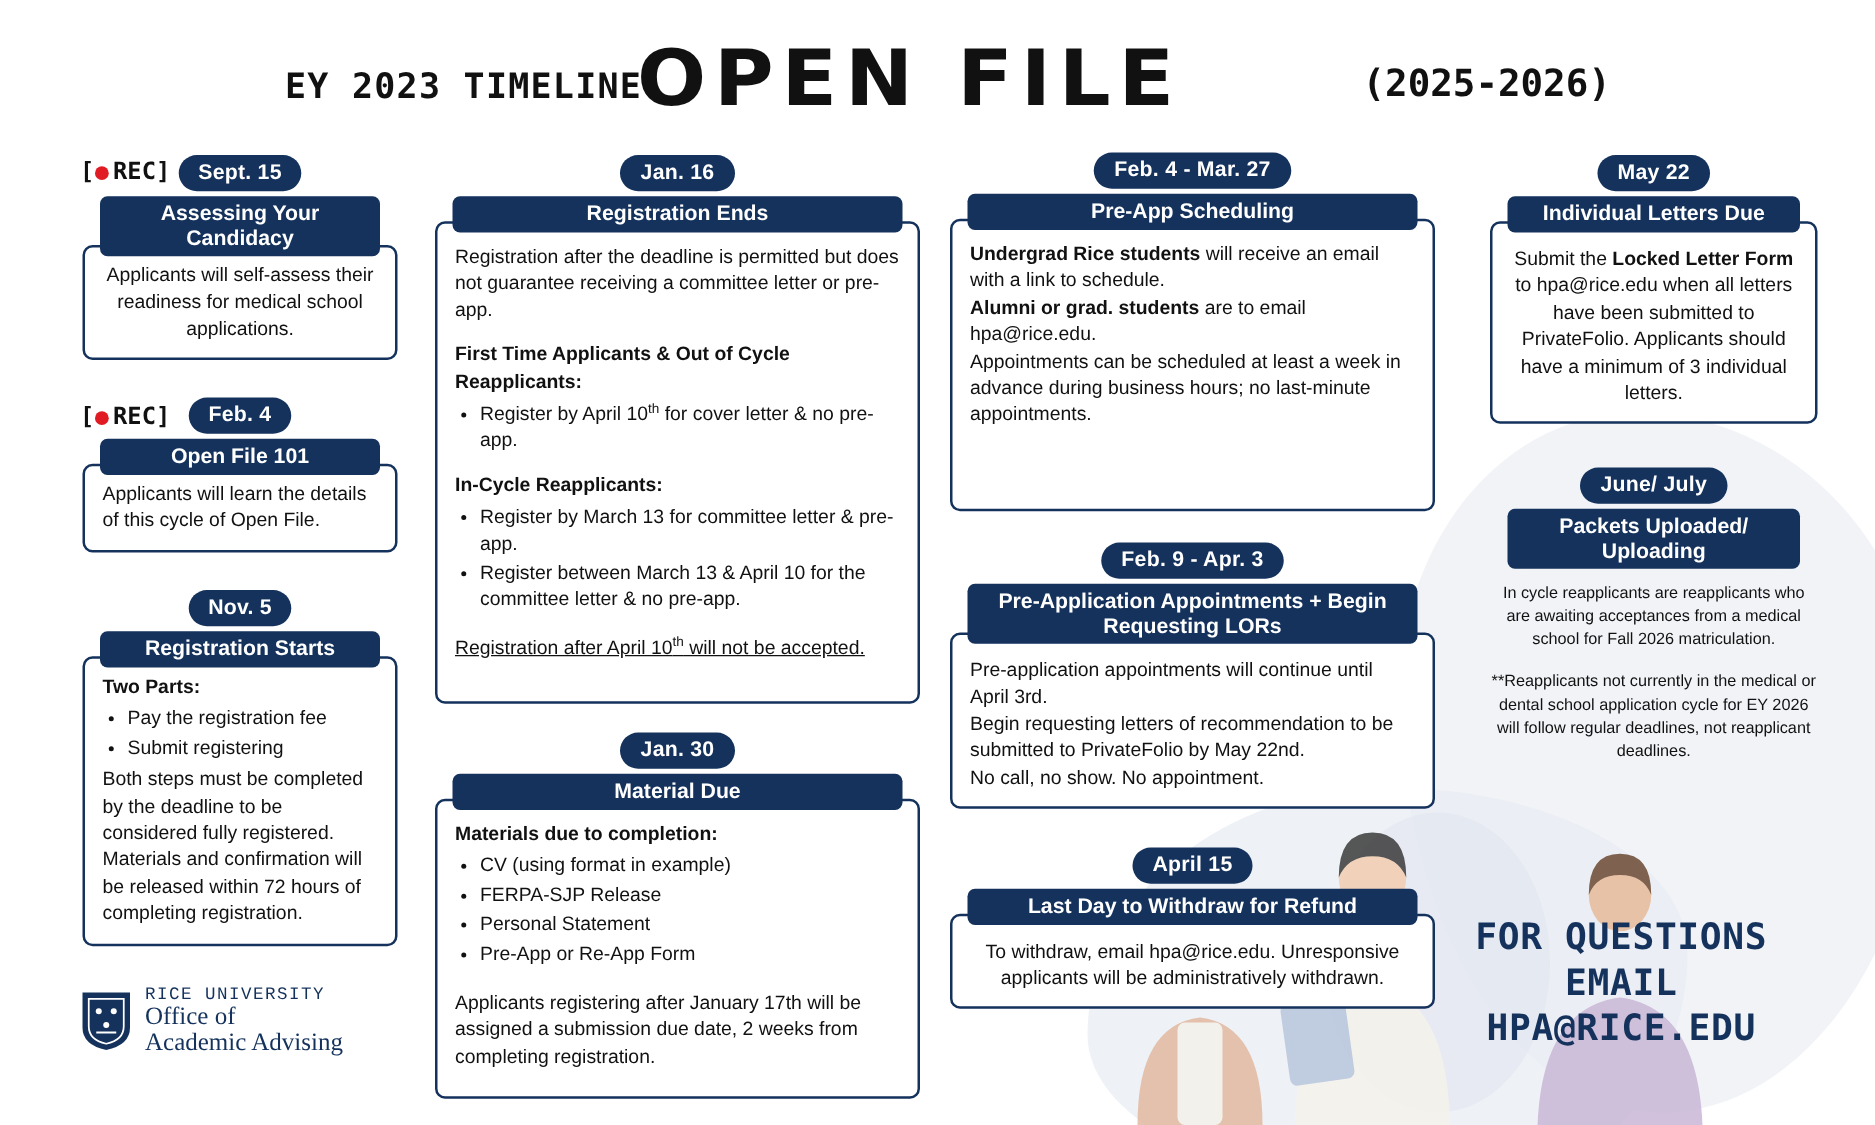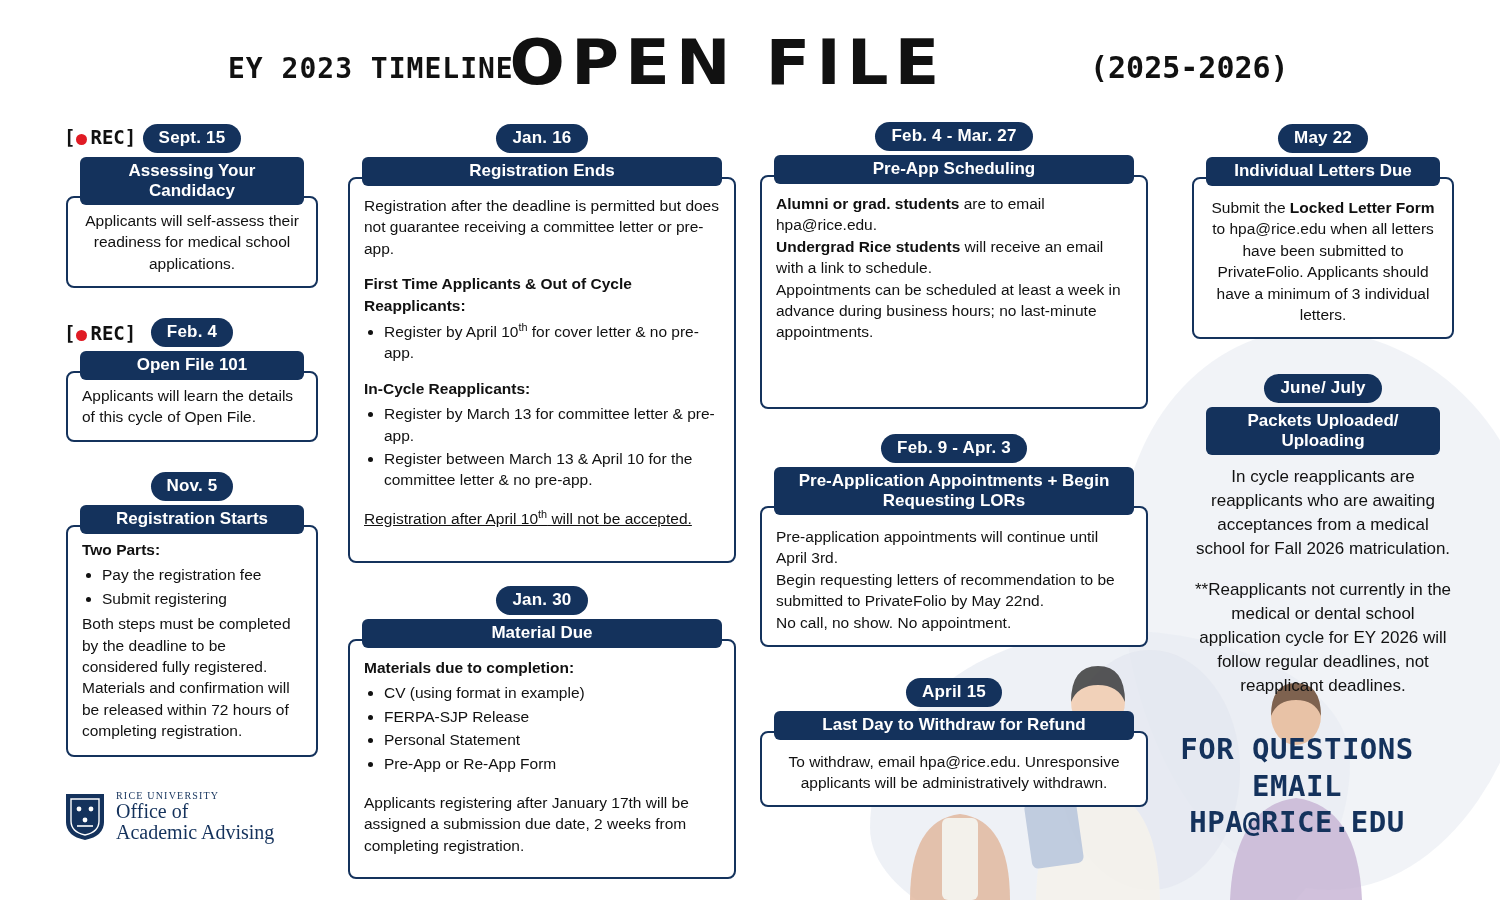--- a/index.html
+++ b/index.html
@@ -119,21 +119,21 @@
   .card { position: absolute; }
   .card .pill-row { text-align: center; margin-bottom: 4px; }
   .card .bar-row { margin-bottom: -9px; position: relative; z-index: 3; padding: 0 14px; }
   .card .bar-row .title-bar { display: block; }
   .card .box-wrap { position: relative; z-index: 1; }
 
   
   .logo { position: absolute; left: 64px; top: 782px; width: 260px; height: 70px; display: flex; align-items: center; gap: 10px; }
   .logo-shield { width: 42px; height: 50px; }
   .logo-text { font-family: "Liberation Serif", serif; color: #14325c; line-height: 1.05; }
-  .logo-text .l1 { font-size: 10px; letter-spacing: 1.2px; font-family: Liberation Serif, serif; }
+  .logo-text .l1 { font-size: 14px; letter-spacing: 1.2px; font-family: Liberation Mono, monospace; }
   .logo-text .l2 { font-size: 20px; }
   .logo-text .l3 { font-size: 20px; }
 
   .contact {
     position: absolute; right: 38px; bottom: 60px; width: 330px;
     text-align: center;
     font-family: "DejaVu Sans Mono", monospace;
     font-weight: bold;
     font-size: 29px;
     line-height: 1.25;
@@ -280,22 +280,22 @@
     </div>
   </div>
 
   <div class="card" style="left:760px; top:122px; width:388px;">
     <div class="pill-row"><span class="date-pill">Feb. 4 - Mar. 27</span></div>
     <div class="bar-row">
         <span class="title-bar">Pre-App  Scheduling</span>
       </div>
     <div class="box-wrap">
       <div class="body-box" style="min-height:234px; padding-top:16px;">
+        <div><span class="b">Undergrad Rice students</span><span> will receive an email with a link to schedule.</span></div>
         <div><span class="b">Alumni or grad. students</span><span> are to email hpa@rice.edu.</span></div>
-        <div><span class="b">Undergrad Rice students</span><span> will receive an email with a link to schedule.</span></div>
         <div>Appointments can be scheduled at least a week in advance during business hours; no last-minute appointments.</div>
       </div>
     </div>
   </div>
 
   <div class="card" style="left:760px; top:434px; width:388px;">
     <div class="pill-row"><span class="date-pill">Feb. 9 - Apr. 3</span></div>
     <div class="bar-row">
         <span class="title-bar two-line">Pre-Application Appointments + Begin Requesting LORs</span>
       </div>
@@ -331,21 +331,21 @@
       </div>
     </div>
   </div>
 
   <div class="card" style="left:1192px; top:374px; width:262px;">
     <div class="pill-row"><span class="date-pill">June/ July</span></div>
     <div class="bar-row" style="margin-bottom:10px;">
         <span class="title-bar two-line">Packets Uploaded/ Uploading</span>
       </div>
     <div class="box-wrap">
-      <div class="center" style="font-size:17px; line-height:1.42; color:#111;">
+      <div class="center" style="font-size:13px; line-height:1.42; color:#111;">
         <div>In cycle reapplicants are reapplicants who are awaiting acceptances from a medical school for Fall 2026 matriculation.</div>
         <div style="margin-top:16px;">**Reapplicants not currently in the medical or dental school application cycle for EY 2026 will follow regular deadlines, not reapplicant deadlines.</div>
       </div>
     </div>
   </div>
 
   <div class="contact">
     <div>FOR QUESTIONS EMAIL</div>
     <div>HPA@RICE.EDU</div>
   </div>

